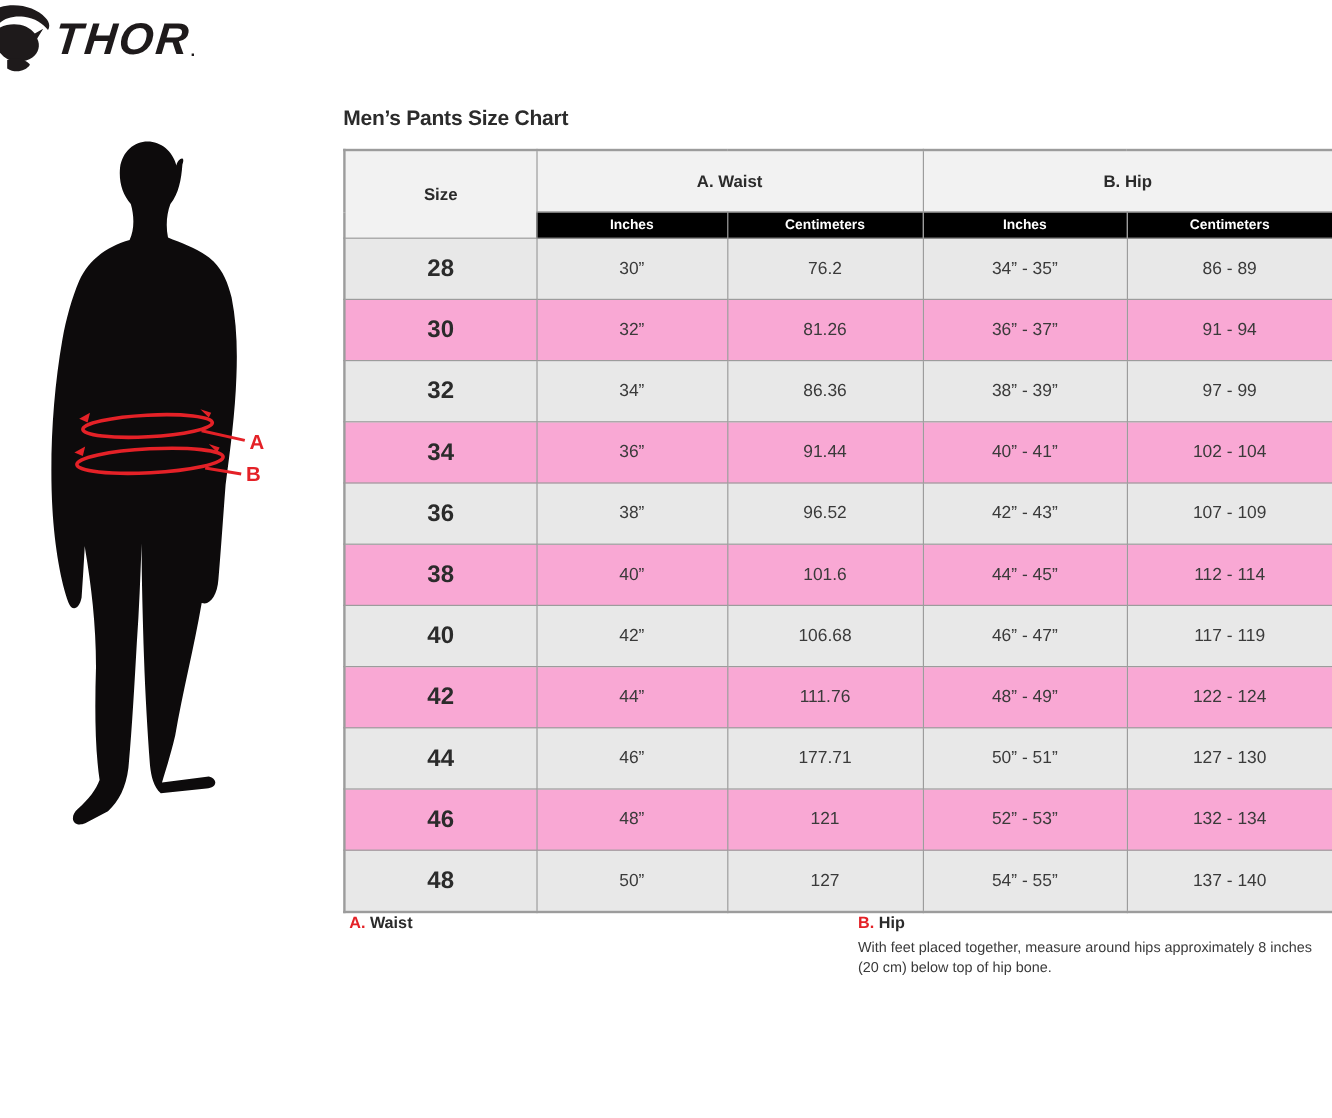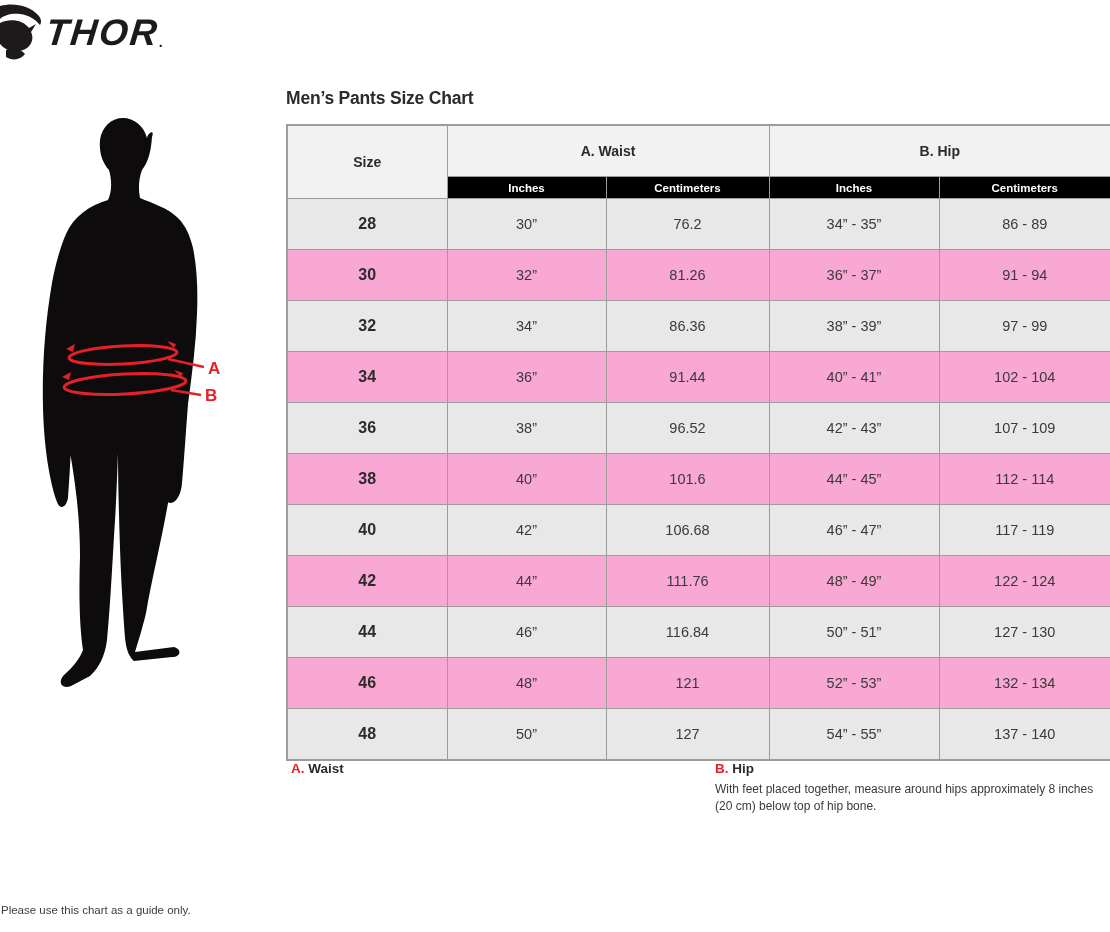--- a/index.html
+++ b/index.html
@@ -20,21 +20,21 @@
 
   
   .content{position:absolute;left:286px;top:88px;width:988px;}
   .page-title{margin:0 0 15px 0;font-size:17.5px;font-weight:700;color:#2b2b2b;letter-spacing:-0.2px;}
 
   table.size-table{border-collapse:collapse;table-layout:fixed;width:824px;border:2px solid #9c9c9c;}
   .size-table th,.size-table td{border:1px solid #9c9c9c;text-align:center;vertical-align:middle;padding:0;}
   .group-row th{height:50px;background:#f2f2f2;font-size:14px;font-weight:700;color:#2b2b2b;}
   .sub-row th{height:21px;background:#000;color:#fff;font-size:11.5px;font-weight:700;}
   .size-table tbody td{height:50px;font-size:14.5px;font-weight:400;color:#3a3a3a;background:#f9a8d4;}
-  .size-table tbody td.size-col{font-weight:700;font-size:16px;color:#2b2b2b;}
+  .size-table tbody td.size-col{font-weight:700;font-size:20px;color:#2b2b2b;}
   .size-table tbody tr.stripe td{background:#e8e8e8;}
 
   
   .measure-heading{margin:33px 0 17px 0;font-size:17.5px;font-weight:700;color:#2b2b2b;letter-spacing:-0.2px;}
   .measure-cols{display:flex;}
   .measure-item{box-sizing:border-box;}
   .measure-item.col-a{width:429px;padding-left:5px;}
   .measure-item.col-b{flex:1;}
   .mi-title{font-size:13.5px;font-weight:700;color:#2b2b2b;}
   .mi-key{color:#e42127;font-weight:700;}
@@ -203,21 +203,21 @@
           <tr>
             <td class="size-col">42</td>
             <td>44”</td>
             <td>111.76</td>
             <td>48” - 49”</td>
             <td>122 - 124</td>
           </tr>
           <tr class="stripe">
             <td class="size-col">44</td>
             <td>46”</td>
-            <td>116.84</td>
+            <td>177.71</td>
             <td>50” - 51”</td>
             <td>127 - 130</td>
           </tr>
           <tr>
             <td class="size-col">46</td>
             <td>48”</td>
             <td>121</td>
             <td>52” - 53”</td>
             <td>132 - 134</td>
           </tr>
@@ -244,16 +244,15 @@
             <span class="mi-key">B.</span>
             <span>Hip</span>
           </div>
           <p class="mi-text">With feet placed together, measure around hips approximately 8 inches (20 cm) below top of hip bone.</p>
         </div>
       </div>
     </section>
   </div>
 
   <div class="disclaimer">
-    <div>Please use this chart as a guide only.</div>
   </div>
 
 </div>
 
 </body></html>

